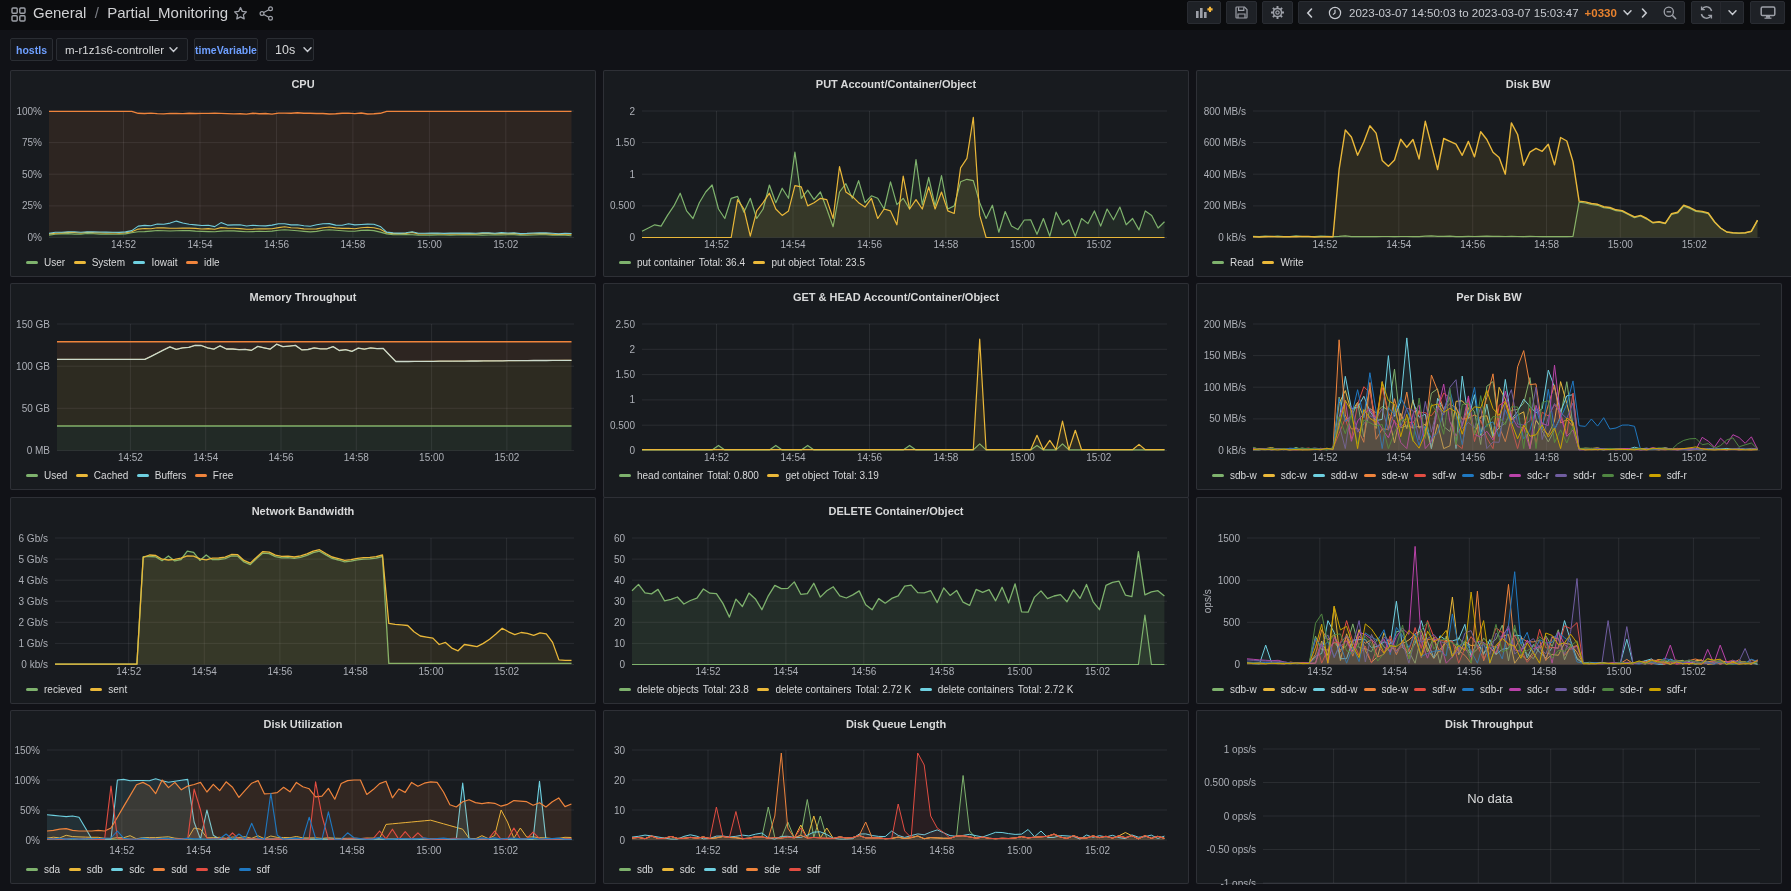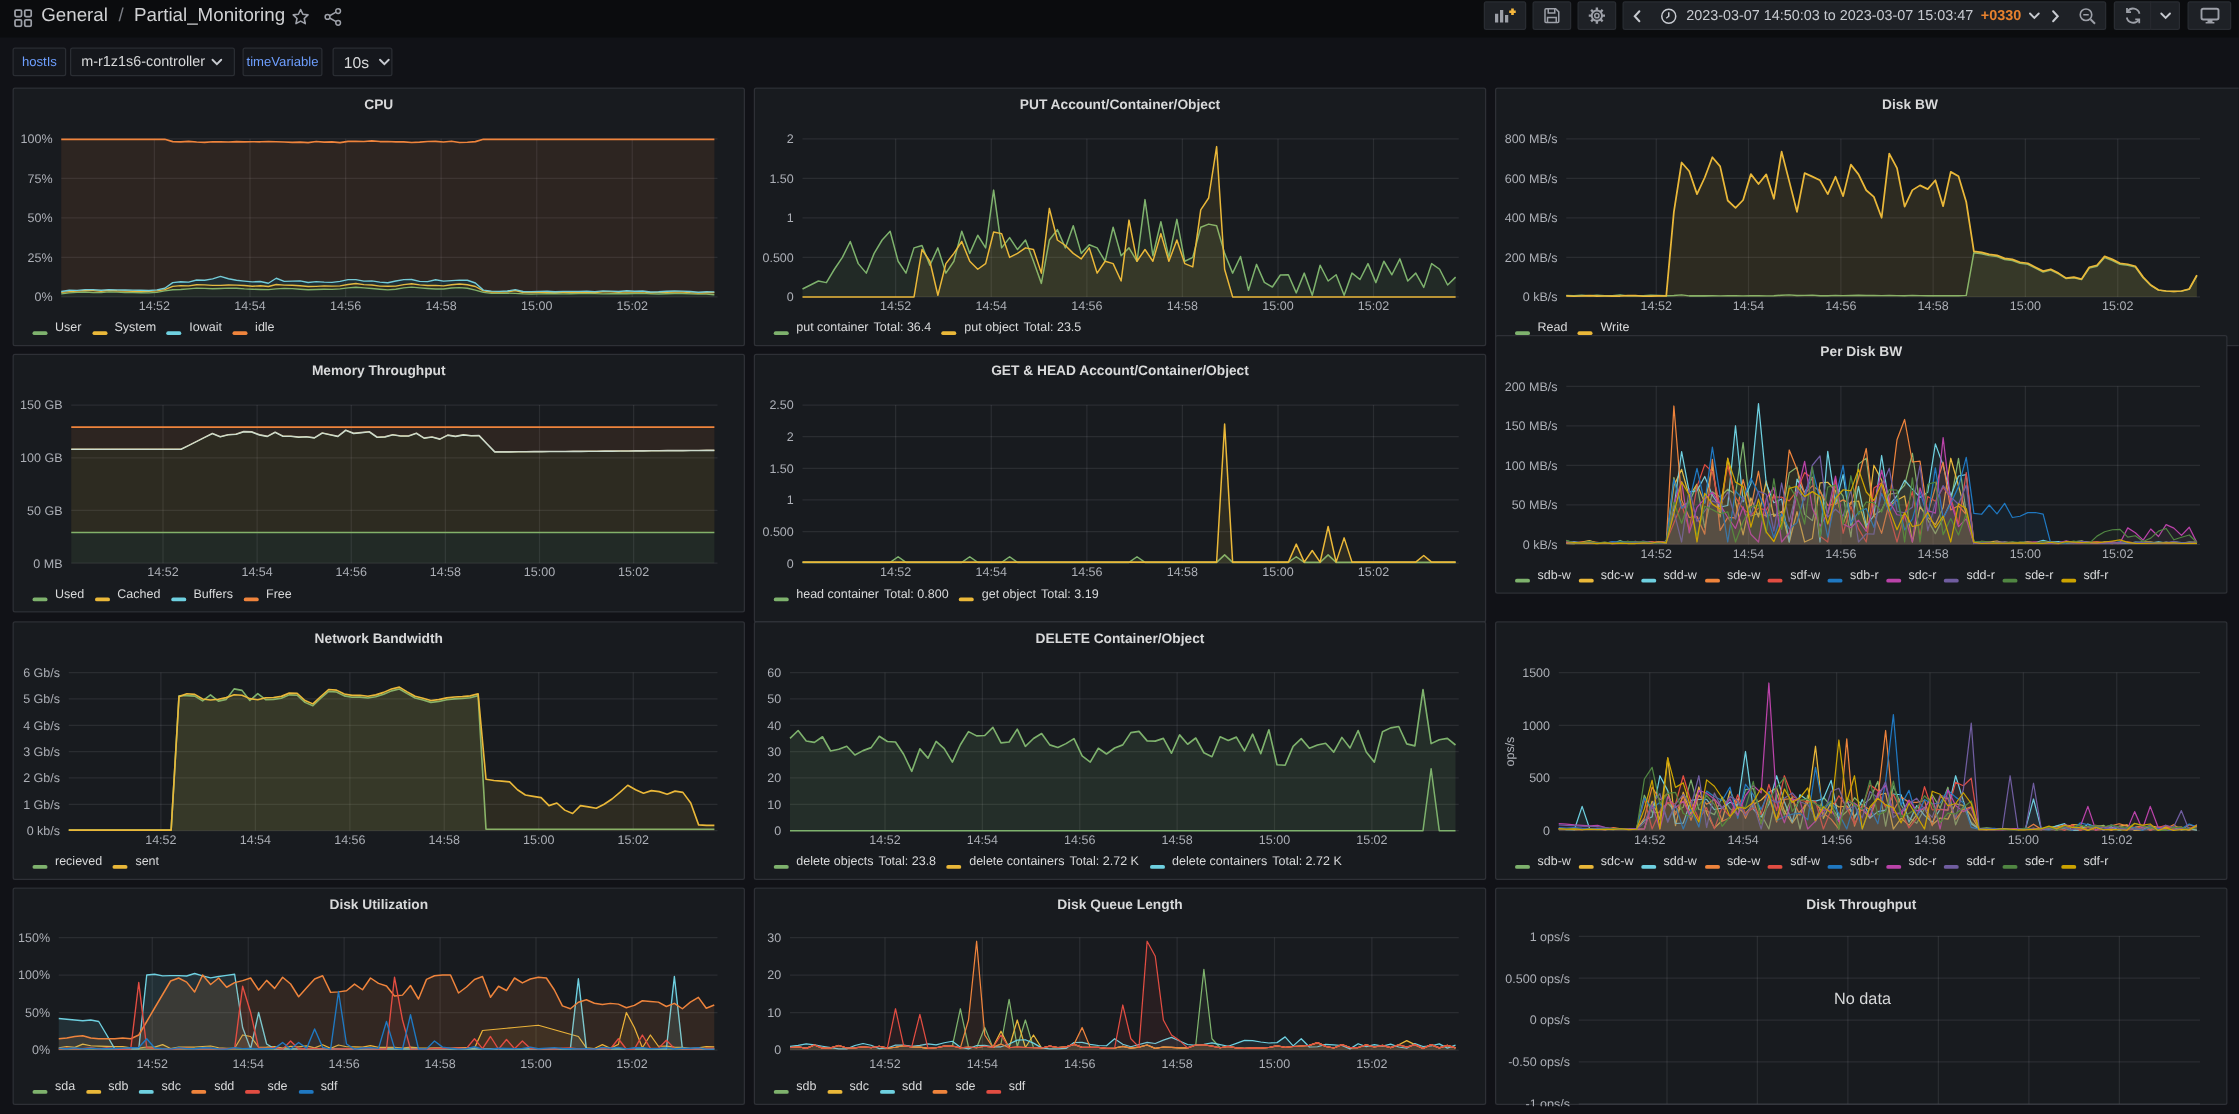--- a/index.html
+++ b/index.html
@@ -1,26 +1,26 @@
 <!DOCTYPE html>
 <html><head><meta charset="utf-8"><style>
 *{margin:0;padding:0;box-sizing:border-box}
 body{width:1791px;height:891px;background:#111217;font-family:"Liberation Sans",sans-serif;overflow:hidden;position:relative}
 .topbar{position:absolute;left:0;top:0;width:1791px;height:30px;background:#0b0c0e}
 .crumb{position:absolute;top:4px;font-size:15px;color:#D0D1D3}
 .panel{position:absolute;background:#181B1F;border:1px solid rgba(204,204,220,0.12);border-radius:2px}
 .ptitle{position:absolute;top:7px;left:0;width:100%;text-align:center;font-size:11px;font-weight:bold;color:#D8D9DA;line-height:12px}
 .legend{position:absolute;left:15px;display:flex;align-items:center;font-size:10px;color:#D8D9DA;white-space:nowrap}
-.li{display:flex;align-items:flex-end;margin-right:8.5px}
+.li{display:flex;align-items:center;margin-right:8.5px}
 .sw{display:inline-block;width:12px;height:3.5px;border-radius:1.5px;margin-right:6px}
 .lv{margin-left:4px;color:#D8D9DA}
 .tight .li{margin-right:6px}
 .btn{position:absolute;top:1px;height:23px;background:#1E2126;border:1px solid #292C32;border-radius:2px;display:flex;align-items:center;justify-content:center}
 .chip{position:absolute;top:38px;height:23px;border:1px solid #2A2D33;border-radius:2px;background:#15171C;display:flex;align-items:center;padding:0 8px;font-size:12.5px;color:#D8D9DA;white-space:nowrap}
-.chiplab{color:#6E9FFF;font-weight:normal;font-size:10.5px}
+.chiplab{color:#6E9FFF;font-weight:bold;font-size:10.5px}
 .sep{width:1px;height:23px;background:#26282E}
 </style></head><body>
 <div class="topbar"></div>
 <div style="position:absolute;left:11px;top:7px"><svg width="15" height="15" viewBox="0 0 15 15" fill="none">
       <rect x="1" y="1" width="5.2" height="5.2" rx="1" stroke="#9DA0A8" stroke-width="1.4"></rect>
       <rect x="8.8" y="1" width="5.2" height="5.2" rx="1" stroke="#9DA0A8" stroke-width="1.4"></rect>
       <rect x="1" y="8.8" width="5.2" height="5.2" rx="1" stroke="#9DA0A8" stroke-width="1.4"></rect>
       <rect x="8.8" y="8.8" width="5.2" height="5.2" rx="1" stroke="#9DA0A8" stroke-width="1.4"></rect>
     </svg></div>
 <div class="crumb" style="left:33px">General&nbsp;&nbsp;<span style="color:#7b7e85">/</span>&nbsp;&nbsp;Partial_Monitoring</div>
@@ -306,21 +306,21 @@
       <path d="M 38,165.9 L 44.4,165.9 L 50.7,165.9 L 57.1,165.9 L 63.5,165.9 L 69.9,165.9 L 76.2,165.9 L 82.6,165.9 L 89,165.9 L 95.3,165.9 L 101.7,165.9 L 108.1,165.9 L 114.5,161.4 L 120.8,165.9 L 127.2,165.9 L 133.6,165.9 L 139.9,165.9 L 146.3,165.9 L 152.7,165.9 L 159.1,165.9 L 165.4,165.9 L 171.8,161.4 L 178.2,165.9 L 184.5,165.9 L 190.9,165.9 L 197.3,165.9 L 203.7,161.4 L 210,165.9 L 216.4,165.9 L 222.8,165.9 L 229.1,165.9 L 235.5,165.9 L 241.9,165.9 L 248.3,165.9 L 254.6,165.9 L 261,165.9 L 267.4,165.9 L 273.7,165.9 L 280.1,165.9 L 286.5,165.9 L 292.9,165.9 L 299.2,165.9 L 305.6,161.4 L 312,165.9 L 318.3,165.9 L 324.7,165.9 L 331.1,165.9 L 337.5,165.9 L 343.8,165.9 L 350.2,165.9 L 356.6,165.9 L 362.9,165.9 L 369.3,165.9 L 375.7,159.9 L 382.1,165.9 L 388.4,165.9 L 394.8,165.9 L 401.2,165.9 L 407.5,165.9 L 413.9,165.9 L 420.3,165.9 L 426.7,165.9 L 433,161.4 L 439.4,165.9 L 445.8,165.9 L 452.1,165.9 L 458.5,159.9 L 464.9,165.9 L 471.3,165.9 L 477.6,165.9 L 484,165.9 L 490.4,165.9 L 496.7,165.9 L 503.1,165.9 L 509.5,165.9 L 515.9,165.9 L 522.2,165.9 L 528.6,165.9 L 535,165.9 L 541.3,165.9 L 547.7,165.9 L 554.1,165.9 L 560.5,165.9 L 560.5,166.5 L 38,166.5 Z" fill="#7EB26D" fill-opacity="0.1" stroke="none"></path>
       <path d="M 38,165.9 L 44.4,165.9 L 50.7,165.9 L 57.1,165.9 L 63.5,165.9 L 69.9,165.9 L 76.2,165.9 L 82.6,165.9 L 89,165.9 L 95.3,165.9 L 101.7,165.9 L 108.1,165.9 L 114.5,161.4 L 120.8,165.9 L 127.2,165.9 L 133.6,165.9 L 139.9,165.9 L 146.3,165.9 L 152.7,165.9 L 159.1,165.9 L 165.4,165.9 L 171.8,161.4 L 178.2,165.9 L 184.5,165.9 L 190.9,165.9 L 197.3,165.9 L 203.7,161.4 L 210,165.9 L 216.4,165.9 L 222.8,165.9 L 229.1,165.9 L 235.5,165.9 L 241.9,165.9 L 248.3,165.9 L 254.6,165.9 L 261,165.9 L 267.4,165.9 L 273.7,165.9 L 280.1,165.9 L 286.5,165.9 L 292.9,165.9 L 299.2,165.9 L 305.6,161.4 L 312,165.9 L 318.3,165.9 L 324.7,165.9 L 331.1,165.9 L 337.5,165.9 L 343.8,165.9 L 350.2,165.9 L 356.6,165.9 L 362.9,165.9 L 369.3,165.9 L 375.7,159.9 L 382.1,165.9 L 388.4,165.9 L 394.8,165.9 L 401.2,165.9 L 407.5,165.9 L 413.9,165.9 L 420.3,165.9 L 426.7,165.9 L 433,161.4 L 439.4,165.9 L 445.8,165.9 L 452.1,165.9 L 458.5,159.9 L 464.9,165.9 L 471.3,165.9 L 477.6,165.9 L 484,165.9 L 490.4,165.9 L 496.7,165.9 L 503.1,165.9 L 509.5,165.9 L 515.9,165.9 L 522.2,165.9 L 528.6,165.9 L 535,165.9 L 541.3,165.9 L 547.7,165.9 L 554.1,165.9 L 560.5,165.9" fill="none" stroke="#7EB26D" stroke-width="1.2" stroke-linejoin="round"></path>
       <path d="M 38,165.7 L 44.4,165.7 L 50.7,165.7 L 57.1,165.7 L 63.5,165.7 L 69.9,165.7 L 76.2,165.7 L 82.6,165.7 L 89,165.7 L 95.3,165.7 L 101.7,165.7 L 108.1,165.7 L 114.5,165.7 L 120.8,165.7 L 127.2,165.7 L 133.6,165.7 L 139.9,165.7 L 146.3,165.7 L 152.7,165.7 L 159.1,165.7 L 165.4,165.7 L 171.8,165.7 L 178.2,165.7 L 184.5,165.7 L 190.9,165.7 L 197.3,165.7 L 203.7,165.7 L 210,165.7 L 216.4,165.7 L 222.8,165.7 L 229.1,165.7 L 235.5,165.7 L 241.9,165.7 L 248.3,165.7 L 254.6,165.7 L 261,165.7 L 267.4,165.7 L 273.7,165.7 L 280.1,165.7 L 286.5,165.7 L 292.9,165.7 L 299.2,165.7 L 305.6,165.7 L 312,165.7 L 318.3,165.7 L 324.7,165.7 L 331.1,165.7 L 337.5,165.7 L 343.8,165.7 L 350.2,165.7 L 356.6,165.7 L 362.9,165.7 L 369.3,165.7 L 375.7,55.2 L 382.1,165.7 L 388.4,165.7 L 394.8,165.7 L 401.2,165.7 L 407.5,165.7 L 413.9,165.7 L 420.3,165.7 L 426.7,165.7 L 433,151.3 L 439.4,165.7 L 445.8,156.4 L 452.1,165.7 L 458.5,137.2 L 464.9,165.7 L 471.3,146.3 L 477.6,165.7 L 484,165.7 L 490.4,165.7 L 496.7,165.7 L 503.1,165.7 L 509.5,165.7 L 515.9,165.7 L 522.2,165.7 L 528.6,165.7 L 535,160.4 L 541.3,165.7 L 547.7,165.7 L 554.1,165.7 L 560.5,165.7 L 560.5,166.5 L 38,166.5 Z" fill="#EAB839" fill-opacity="0.1" stroke="none"></path>
       <path d="M 38,165.7 L 44.4,165.7 L 50.7,165.7 L 57.1,165.7 L 63.5,165.7 L 69.9,165.7 L 76.2,165.7 L 82.6,165.7 L 89,165.7 L 95.3,165.7 L 101.7,165.7 L 108.1,165.7 L 114.5,165.7 L 120.8,165.7 L 127.2,165.7 L 133.6,165.7 L 139.9,165.7 L 146.3,165.7 L 152.7,165.7 L 159.1,165.7 L 165.4,165.7 L 171.8,165.7 L 178.2,165.7 L 184.5,165.7 L 190.9,165.7 L 197.3,165.7 L 203.7,165.7 L 210,165.7 L 216.4,165.7 L 222.8,165.7 L 229.1,165.7 L 235.5,165.7 L 241.9,165.7 L 248.3,165.7 L 254.6,165.7 L 261,165.7 L 267.4,165.7 L 273.7,165.7 L 280.1,165.7 L 286.5,165.7 L 292.9,165.7 L 299.2,165.7 L 305.6,165.7 L 312,165.7 L 318.3,165.7 L 324.7,165.7 L 331.1,165.7 L 337.5,165.7 L 343.8,165.7 L 350.2,165.7 L 356.6,165.7 L 362.9,165.7 L 369.3,165.7 L 375.7,55.2 L 382.1,165.7 L 388.4,165.7 L 394.8,165.7 L 401.2,165.7 L 407.5,165.7 L 413.9,165.7 L 420.3,165.7 L 426.7,165.7 L 433,151.3 L 439.4,165.7 L 445.8,156.4 L 452.1,165.7 L 458.5,137.2 L 464.9,165.7 L 471.3,146.3 L 477.6,165.7 L 484,165.7 L 490.4,165.7 L 496.7,165.7 L 503.1,165.7 L 509.5,165.7 L 515.9,165.7 L 522.2,165.7 L 528.6,165.7 L 535,160.4 L 541.3,165.7 L 547.7,165.7 L 554.1,165.7 L 560.5,165.7" fill="none" stroke="#EAB839" stroke-width="1.2" stroke-linejoin="round"></path>
     </svg>
     <div class="legend" style="top:186px">
       <span class="li"><span class="sw" style="background:#7EB26D"></span>head container<span class="lv">Total: 0.800</span></span>
       <span class="li"><span class="sw" style="background:#EAB839"></span>get object<span class="lv">Total: 3.19</span></span>
     </div>
   </div>
-<div class="panel" style="left:1196px;top:268px;width:586px;height:207px">
+<div class="panel" style="left:1196px;top:283px;width:586px;height:207px">
     <div class="ptitle">Per Disk BW</div>
     <svg width="586" height="207" style="position:absolute;left:0;top:0">
       <line x1="56" y1="40.0" x2="563" y2="40.0" stroke="rgba(204,204,220,0.10)" stroke-width="1"></line>
       <text x="49" y="43.5" text-anchor="end" font-size="10" fill="#ACAFB6">200 MB/s</text>
       <line x1="56" y1="71.6" x2="563" y2="71.6" stroke="rgba(204,204,220,0.10)" stroke-width="1"></line>
       <text x="49" y="75.1" text-anchor="end" font-size="10" fill="#ACAFB6">150 MB/s</text>
       <line x1="56" y1="103.2" x2="563" y2="103.2" stroke="rgba(204,204,220,0.10)" stroke-width="1"></line>
       <text x="49" y="106.7" text-anchor="end" font-size="10" fill="#ACAFB6">100 MB/s</text>
       <line x1="56" y1="134.9" x2="563" y2="134.9" stroke="rgba(204,204,220,0.10)" stroke-width="1"></line>
       <text x="49" y="138.4" text-anchor="end" font-size="10" fill="#ACAFB6">50 MB/s</text>

